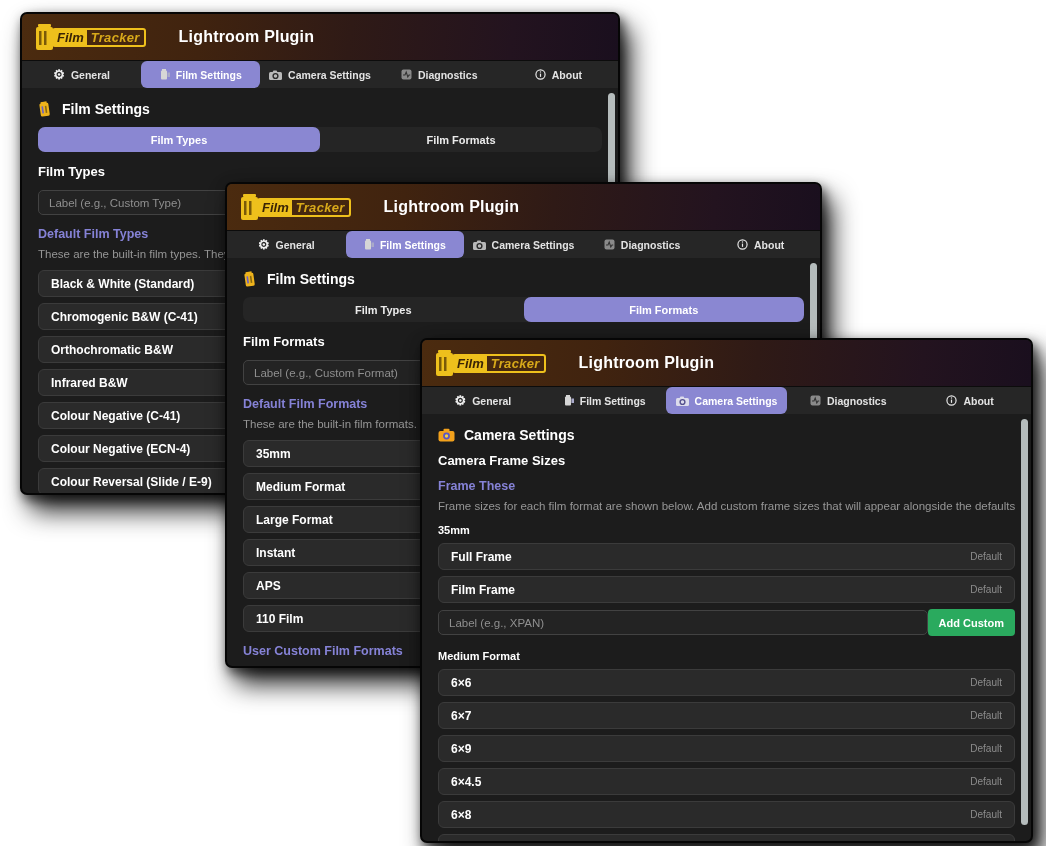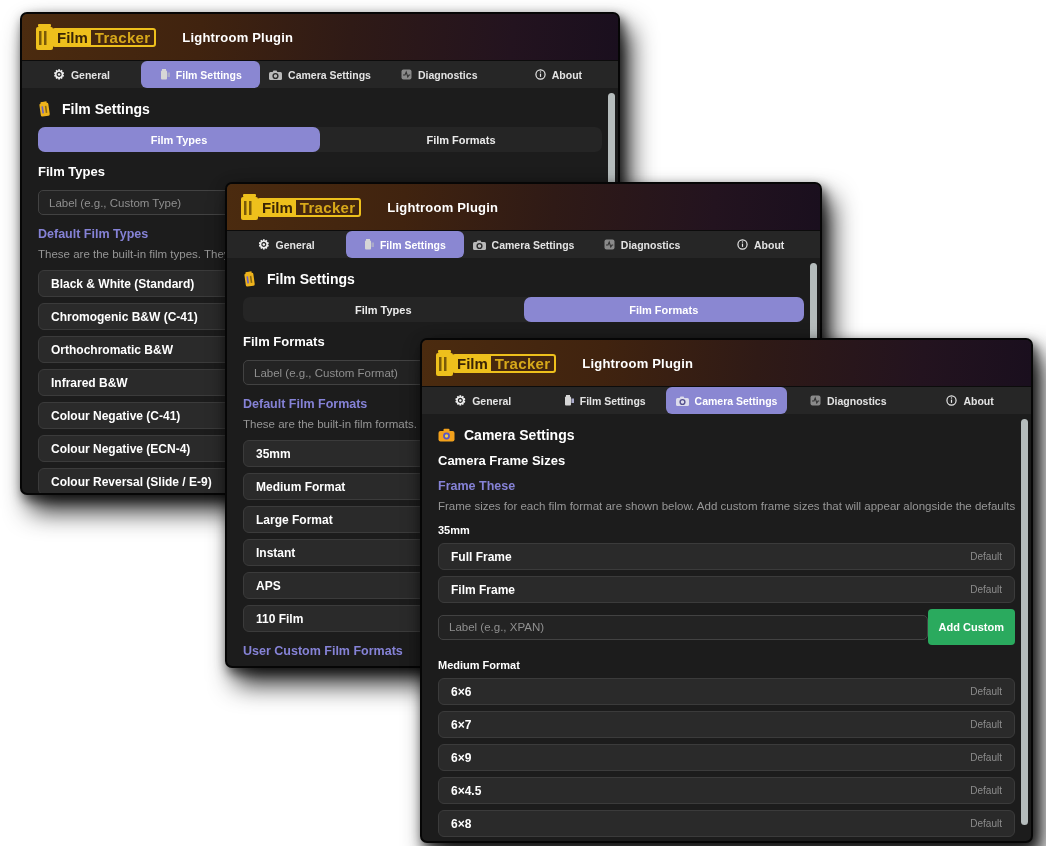--- a/index.html
+++ b/index.html
@@ -18,25 +18,25 @@
   #win-camera{left:420px;top:338px;width:613px;height:505px;z-index:3;}
 
   .hdr{
     height:46px;display:flex;align-items:center;padding:0 13px;
     background:linear-gradient(95deg,#4b2b0f 0%,#40230f 30%,#2f1a16 55%,#23131f 82%,#1a0f1e 100%);
     border-bottom:1px solid #0c0c0c;
   }
   .logo{display:flex;align-items:center;}
   .logo-chip{
     display:flex;align-items:flex-start;height:15px;border:2px solid #eec01c;border-radius:3px;
-    font-size:15px;font-weight:bold;margin-left:-7px;line-height:15px;
+    font-size:13px;font-weight:bold;margin-left:-7px;line-height:15px;font-style:italic;
   }
   .logo-chip .chip-film{background:#eec01c;color:#3a2405;padding:0 3px;display:flex;align-items:center;}
   .logo-chip .chip-tracker{color:#d8a91a;padding:0 4px;display:flex;align-items:center;letter-spacing:.3px;}
-  .hdr-title{color:#ffffff;font-size:13px;font-weight:bold;margin-left:26px;letter-spacing:.2px;}
+  .hdr-title{color:#ffffff;font-size:16px;font-weight:bold;margin-left:33px;letter-spacing:.2px;}
 
   .tabs{height:27px;background:#262626;display:flex;}
   .tab{flex:1;display:flex;align-items:center;justify-content:center;gap:6px;
        color:#e3e3e3;font-size:10.5px;font-weight:bold;cursor:pointer;}
   .tab.active{background:#8a87d2;border-radius:6px;color:#ffffff;}
   .tab-ic{display:flex;align-items:center;}
   .gear-glyph{font-size:13px;line-height:11px;color:#f0f0f0;}
 
   .body{position:relative;height:calc(100% - 73px);box-sizing:border-box;padding:12px 16px 0;}
   .scrollthumb{position:absolute;right:3px;width:7px;border-radius:4px;background:#b5bcbc;z-index:5;}
@@ -65,21 +65,21 @@
     display:flex;align-items:center;padding:0 12px;box-sizing:content-box;
   }
   .row-label{color:#ffffff;font-size:12px;font-weight:bold;}
   .badge{margin-left:auto;color:#8c8c8c;font-size:10px;}
   .fmt-label{color:#ffffff;font-size:11px;font-weight:bold;margin-top:10px;height:13px;}
   .fmt-label.second{margin-top:10px;}
   .add-row{display:flex;align-items:center;}
   .add-row .input{margin-top:0;flex:1;height:25px;}
   .btn-green{
     background:#2aaa5e;color:#ffffff;border:none;border-radius:4px;font-size:11px;font-weight:bold;
-    height:36px;padding:0 11px;cursor:pointer;font-family:"Liberation Sans", sans-serif;white-space:nowrap;
+    height:27px;padding:0 11px;cursor:pointer;font-family:"Liberation Sans", sans-serif;white-space:nowrap;
   }
   .camera-gap{margin-top:10px;}
 </style>
 </head>
 <body>
 
 <div class="window" id="win-film-types">
   <div class="hdr">
     <div class="logo">
       <svg width="24" height="28" viewBox="0 0 24 28">

